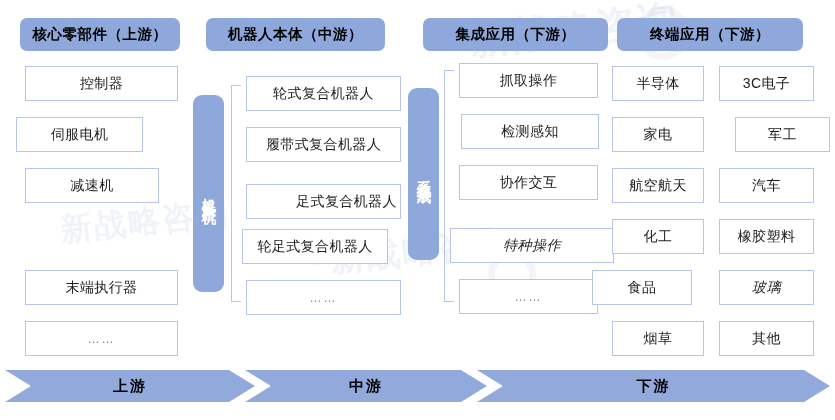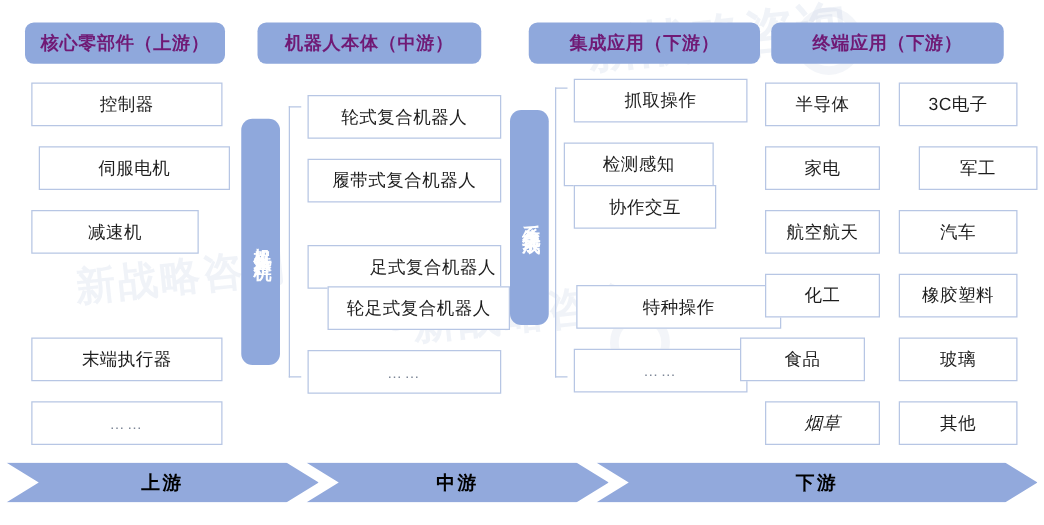--- a/index.html
+++ b/index.html
@@ -39,21 +39,21 @@
     border-radius: 50%;
     border: 7px solid rgba(160,178,210,0.13);
     pointer-events: none;
   }
 
   
   .col-header {
     position: absolute;
     background: #8fa8dc;
     border-radius: 7px;
-    color: #701a75;
+    color: #000000;
     font-size: 14.5px;
     font-weight: bold;
     display: flex;
     align-items: center;
     justify-content: center;
     letter-spacing: 0.5px;
     box-sizing: border-box;
   }
 
   
@@ -134,62 +134,62 @@
   <div class="wm wm-big" style="left:60px; top:200px; transform:rotate(-6deg); font-size:32px;">新战略咨询</div>
   <div class="wm-ring" style="left:636px; top:6px; width:40px; height:40px;"></div>
   <div class="wm-ring" style="left:488px; top:250px; width:34px; height:34px;"></div>
   <div class="wm-dot" style="left:452px; top:30px; width:14px; height:14px;"></div>
   <div class="wm-dot" style="left:120px; top:70px; width:16px; height:16px;"></div>
   <div class="wm-dot" style="left:310px; top:252px; width:13px; height:13px;"></div>
 
   <div class="col-header" style="left:20px; top:18px; width:160px; height:33px;">核心零部件（上游）</div>
 
   <div class="box" style="left:25px; top:66px; width:153px; height:35px;">控制器</div>
-  <div class="box" style="left:31px; top:117px; width:153px; height:35px;">伺服电机</div>
+  <div class="box" style="left:16px; top:117px; width:127px; height:35px;">伺服电机</div>
   <div class="box" style="left:25px; top:168px; width:134px; height:35px;">减速机</div>
   <div class="box" style="left:25px; top:270px; width:153px; height:35px;">末端执行器</div>
   <div class="box dots" style="left:25px; top:321px; width:153px; height:35px;">……</div>
 
   <div class="col-header" style="left:206px; top:18px; width:179px; height:33px;">机器人本体（中游）</div>
 
   <div class="vpill" style="left:193px; top:95px; width:31px; height:197px;">机器人整机</div>
 
   <div class="bracket" style="left:231px; top:85px; width:10px; height:217px;"></div>
 
   <div class="box" style="left:246px; top:76px; width:155px; height:35px;">轮式复合机器人</div>
   <div class="box" style="left:246px; top:127px; width:155px; height:35px;">履带式复合机器人</div>
-  <div class="box" style="left:246px; top:196px; width:155px; height:35px;padding-left:46px;">足式复合机器人</div>
-  <div class="box" style="left:262px; top:229px; width:146px; height:35px;">轮足式复合机器人</div>
+  <div class="box" style="left:246px; top:184px; width:155px; height:35px;padding-left:46px;">足式复合机器人</div>
+  <div class="box" style="left:242px; top:229px; width:146px; height:35px;">轮足式复合机器人</div>
   <div class="box dots" style="left:246px; top:280px; width:155px; height:35px;">……</div>
 
   <div class="col-header" style="left:423px; top:18px; width:185px; height:33px;">集成应用（下游）</div>
 
   <div class="vpill" style="left:408px; top:88px; width:31px; height:172px;">系统集成</div>
 
   <div class="bracket" style="left:444px; top:70px; width:10px; height:232px;"></div>
 
   <div class="box" style="left:459px; top:63px; width:139px; height:35px;">抓取操作</div>
-  <div class="box" style="left:451px; top:114px; width:120px; height:35px;">检测感知</div>
-  <div class="box" style="left:459px; top:148px; width:114px; height:35px;">协作交互</div>
-  <div class="box" style="left:461px; top:228px; width:164px; height:35px;">特种操作</div>
+  <div class="box" style="left:461px; top:114px; width:138px; height:35px;">检测感知</div>
+  <div class="box" style="left:459px; top:165px; width:139px; height:35px;">协作交互</div>
+  <div class="box" style="left:450px; top:228px; width:164px; height:35px;font-style:italic;">特种操作</div>
   <div class="box dots" style="left:459px; top:279px; width:139px; height:35px;">……</div>
 
   <div class="col-header" style="left:617px; top:18px; width:186px; height:33px;">终端应用（下游）</div>
 
   <div class="box" style="left:612px; top:66px; width:92px; height:35px;">半导体</div>
   <div class="box" style="left:612px; top:117px; width:92px; height:35px;">家电</div>
   <div class="box" style="left:612px; top:168px; width:92px; height:35px;">航空航天</div>
   <div class="box" style="left:612px; top:219px; width:92px; height:35px;">化工</div>
   <div class="box" style="left:592px; top:270px; width:100px; height:35px;">食品</div>
-  <div class="box" style="left:612px; top:321px; width:92px; height:35px;font-style:italic;">烟草</div>
+  <div class="box" style="left:612px; top:321px; width:92px; height:35px;">烟草</div>
 
   <div class="box" style="left:719px; top:66px; width:95px; height:35px;">3C电子</div>
   <div class="box" style="left:719px; top:117px; width:95px; height:35px;margin-left:16px;">军工</div>
   <div class="box" style="left:719px; top:168px; width:95px; height:35px;">汽车</div>
   <div class="box" style="left:719px; top:219px; width:95px; height:35px;">橡胶塑料</div>
-  <div class="box" style="left:719px; top:270px; width:95px; height:35px;">玻璃</div>
+  <div class="box" style="left:719px; top:270px; width:95px; height:35px;font-style:italic;">玻璃</div>
   <div class="box" style="left:719px; top:321px; width:95px; height:35px;">其他</div>
 
   <div class="chev chev-first" style="left:5px; top:370px; width:250px; height:32px;">上游</div>
   <div class="chev chev-mid" style="left:245px; top:370px; width:242px; height:32px;">中游</div>
   <div class="chev chev-last" style="left:477px; top:370px; width:353px; height:32px;">下游</div>
 
 </div>
 
 </body></html>

